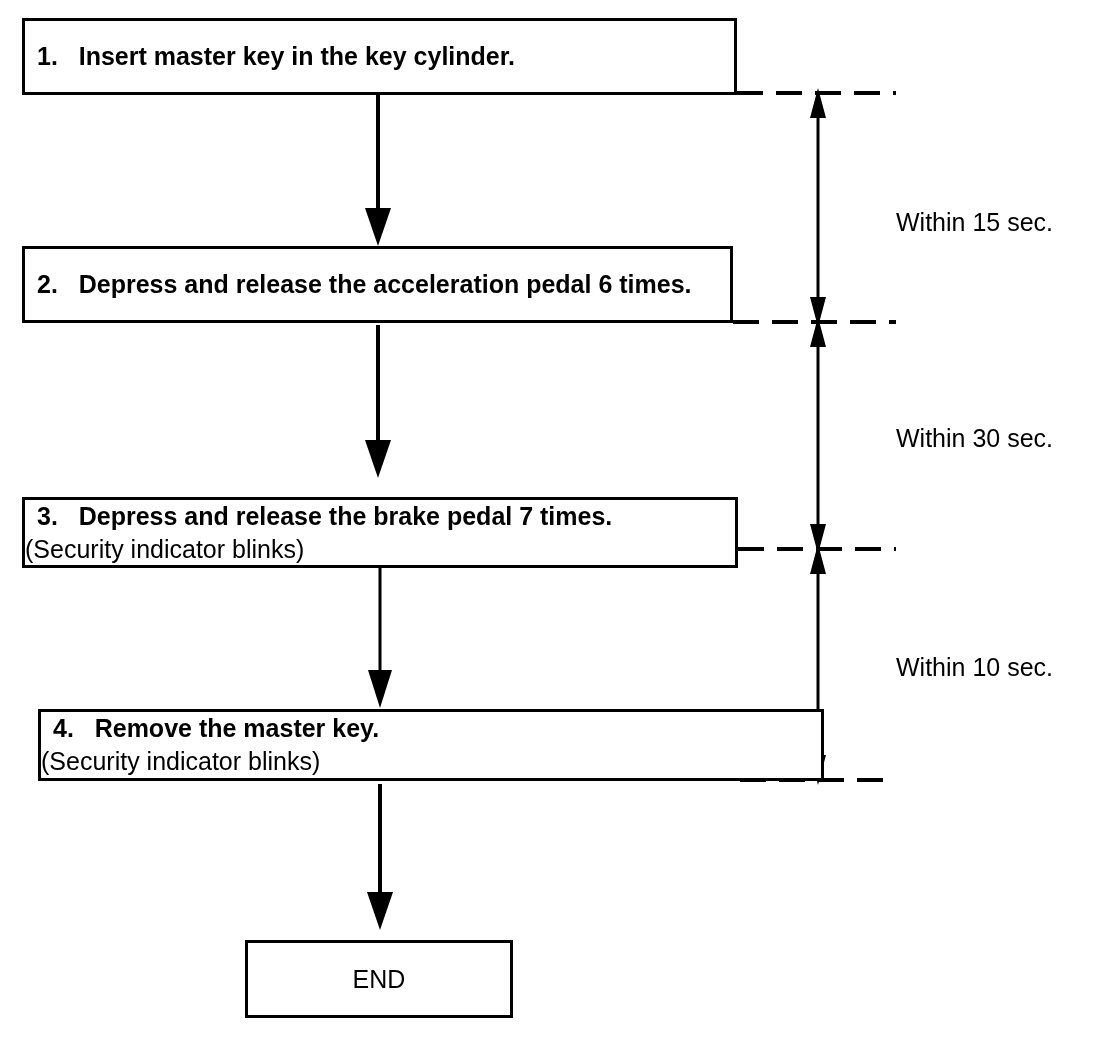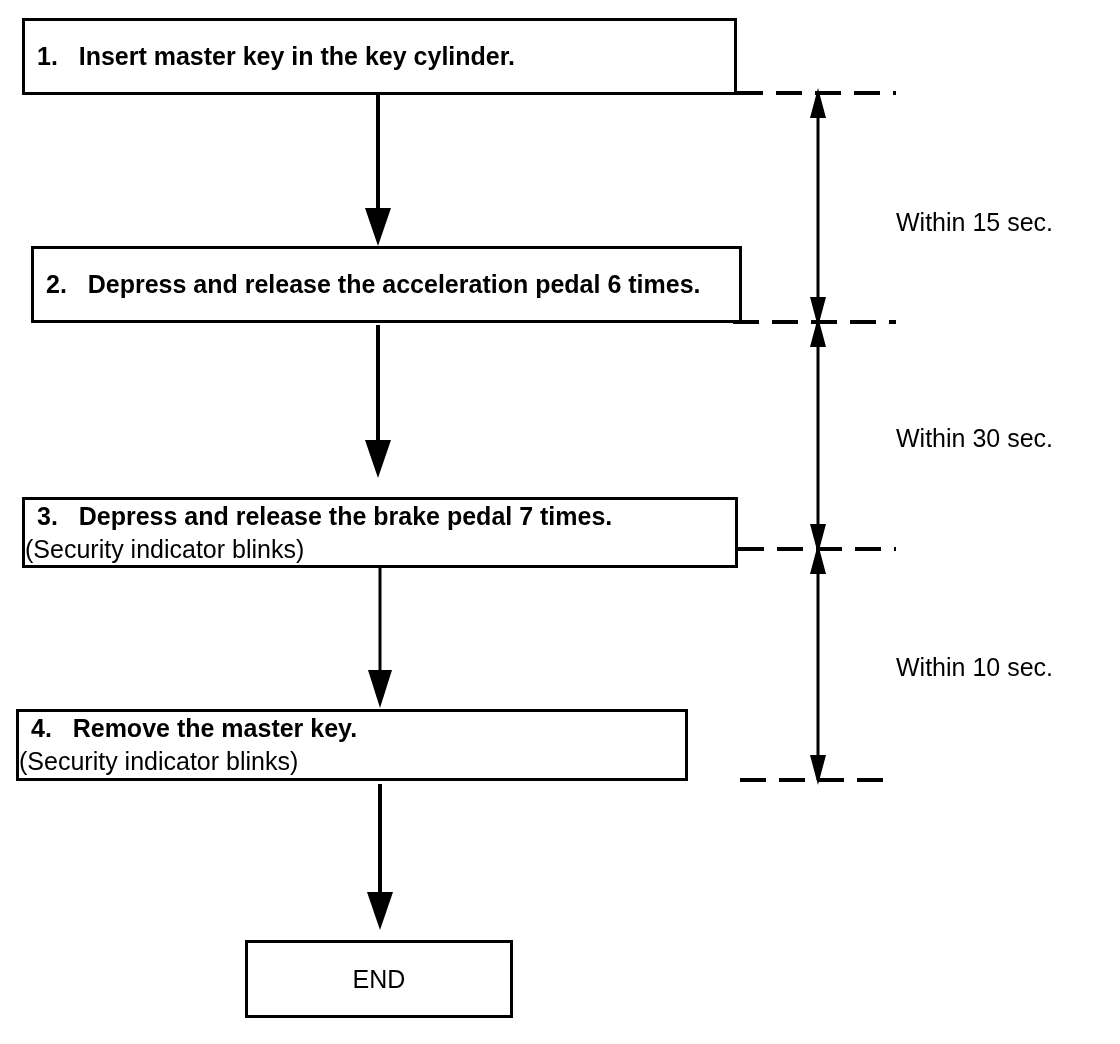--- a/index.html
+++ b/index.html
@@ -121,30 +121,30 @@
       <line x1="818" y1="549" x2="818" y2="780" stroke="#000" stroke-width="3"></line>
       <polygon points="818,544 810,574 826,574" fill="#000"></polygon>
       <polygon points="818,785 810,755 826,755" fill="#000"></polygon>
     </g>
   </svg>
 
   <div class="step-box" style="left:22px; top:18px; width:715px; height:77px;">
     <span class="step-line indent-num">1.   Insert master key in the key cylinder.</span>
   </div>
 
-  <div class="step-box" style="left:22px; top:246px; width:711px; height:77px;margin-left:9px;">
+  <div class="step-box" style="left:22px; top:246px; width:711px; height:77px;">
     <span class="step-line indent-num">2.   Depress and release the acceleration pedal 6 times.</span>
   </div>
 
   <div class="step-box" style="left:22px; top:479px; width:716px; height:71px;margin-top:18px;">
     <span class="step-line indent-num">3.   Depress and release the brake pedal 7 times.</span>
     <span class="step-line indent-sub">(Security indicator blinks)</span>
   </div>
 
-  <div class="step-box" style="left:16px; top:709px; width:672px; height:72px;">
+  <div class="step-box" style="left:38px; top:709px; width:786px; height:72px;">
     <span class="step-line indent-num">4.   Remove the master key.</span>
     <span class="step-line indent-sub">(Security indicator blinks)</span>
   </div>
 
   <div class="end-box" style="left:245px; top:940px; width:268px; height:78px;">
     <span class="end-line">END</span>
   </div>
 
   <div class="timing-label" style="left:896px; top:208px;">Within 15 sec.</div>
   <div class="timing-label" style="left:896px; top:424px;">Within 30 sec.</div>

